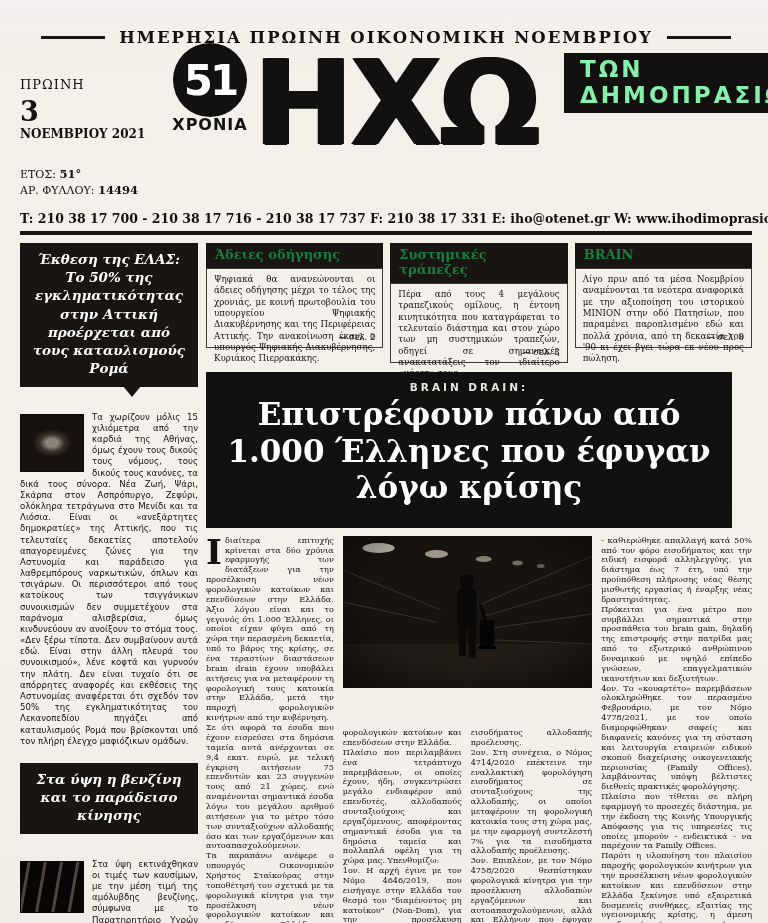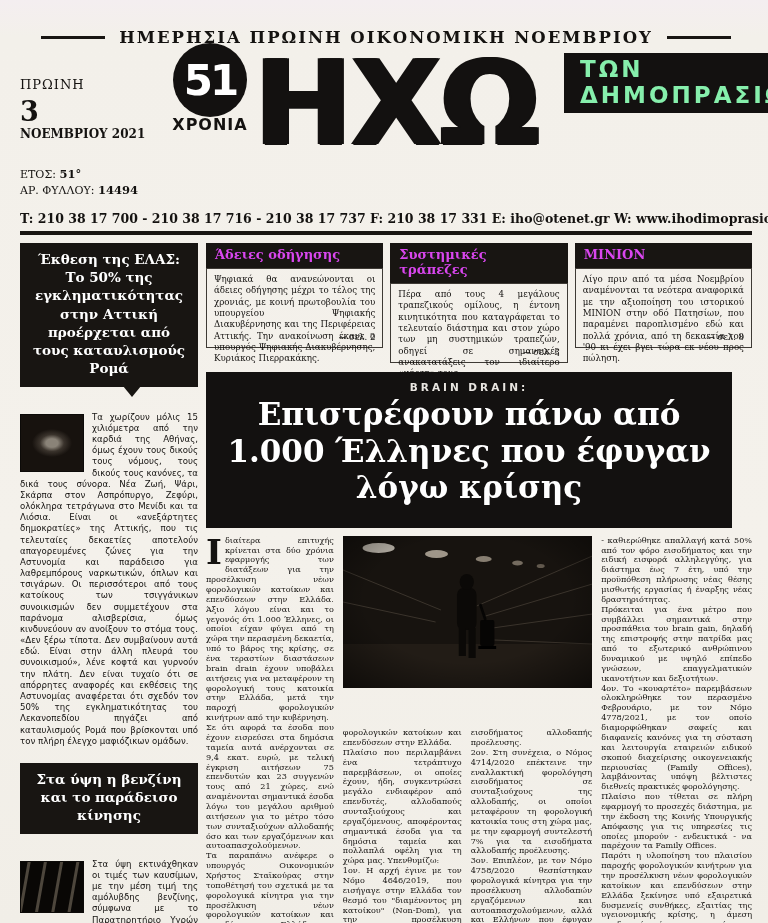--- a/index.html
+++ b/index.html
@@ -72,35 +72,35 @@
   .price{font-size:24px;margin-top:6px;margin-right:8px;}
   
   .contactbar{text-align:center;font-weight:bold;font-size:12.5px;margin-top:4px;white-space:nowrap;}
   .thickrule{height:4px;background:#181512;margin-top:5px;}
   
   .content{display:flex;gap:8px;margin-top:8px;}
   .sidebar{width:178px;flex:none;}
   .main{flex:1;min-width:0;}
   
   .sb-head{background:#181512;color:#fff;font-weight:bold;font-size:13.5px;line-height:1.35;
-    text-align:center;padding:7px 8px 9px;position:relative;}
+    text-align:center;padding:7px 8px 9px;position:relative;font-style:italic;}
   .sb-head .tail{position:absolute;left:58%;bottom:-10px;width:0;height:0;
     border-left:9px solid transparent;border-right:9px solid transparent;border-top:11px solid #181512;}
   .sb-body{font-family:"DejaVu Sans","Liberation Sans",sans-serif;font-size:8.6px;line-height:1.3;
     text-align:justify;margin-top:14px;white-space:pre-line;}
   .thumb{float:left;width:62px;height:56px;margin:2px 8px 2px 0;}
   .thumb-police{background:radial-gradient(ellipse 20px 14px at 50% 50%,#8a8378 0 30%,#3a332c 60%,#17120e 100%);border:1px solid #0c0a08;}
   .thumb-fuel{height:50px;background:
      repeating-linear-gradient(100deg,#090705 0 6px,#4d463c 7px 9px,#090705 10px 16px);
      border:1px solid #0c0a08;}
   .sb-story2{margin-top:16px;}
   
   .teasers{display:flex;gap:7px;}
   .teaser{flex:1;min-width:0;}
-  .teaser-head{background:#181512;color:#d946ef;font-weight:bold;font-size:13px;padding:4px 9px 6px;}
+  .teaser-head{background:#181512;color:#15803d;font-weight:bold;font-size:13px;padding:4px 9px 6px;}
   .teaser-body{border:1px solid #3e3a35;padding:5px 7px 3px;font-size:8.7px;line-height:1.3;
     text-align:justify;height:80px;box-sizing:border-box;position:relative;}
   .teaser-ref{text-align:right;font-size:8.5px;position:absolute;right:7px;bottom:4px;}
   
   .leadbox{background:#131110;color:#fff;text-align:center;margin-top:9px;padding:9px 6px 22px;margin-right:20px;}
   .kicker{font-family:"DejaVu Sans","Liberation Sans",sans-serif;font-weight:bold;font-size:10.5px;letter-spacing:3px;color:#e8e5e0;}
   .headline{font-size:31px;font-weight:bold;line-height:1.18;margin-top:3px;}
   
   .article{display:grid;grid-template-columns:1fr 0.93fr 0.95fr 1.18fr;column-gap:9px;
     margin-top:8px;height:410px;overflow:hidden;}
@@ -218,21 +218,21 @@
           </div>
         </div>
         <div class="teaser">
           <div class="teaser-head">Συστημικές τράπεζες</div>
           <div class="teaser-body">
             <span>Πέρα από τους 4 μεγάλους τραπεζικούς ομίλους, η έντονη κινητικότητα που καταγράφεται το τελευταίο διάστημα και στον χώρο των μη συστημικών τραπεζών, οδηγεί σε σημαντικές ανακατατάξεις τον ιδιαίτερο «χάρτη» τους.</span>
             <div class="teaser-ref">→ σελ. 3</div>
           </div>
         </div>
         <div class="teaser">
-          <div class="teaser-head">MINION</div>
+          <div class="teaser-head">BRAIN</div>
           <div class="teaser-body">
             <span>Λίγο πριν από τα μέσα Νοεμβρίου αναμένονται τα νεότερα αναφορικά με την αξιοποίηση του ιστορικού MINION στην οδό Πατησίων, που παραμένει παροπλισμένο εδώ και πολλά χρόνια, από τη δεκαετία του '90 κι έχει βγει τώρα εκ νέου προς πώληση.</span>
             <div class="teaser-ref">→ σελ. 8</div>
           </div>
         </div>
       </div>
 
       <div class="leadbox">
         <div class="kicker">BRAIN DRAIN:</div>
         <div class="headline">Επιστρέφουν πάνω από 1.000 Έλληνες που έφυγαν λόγω κρίσης</div>

